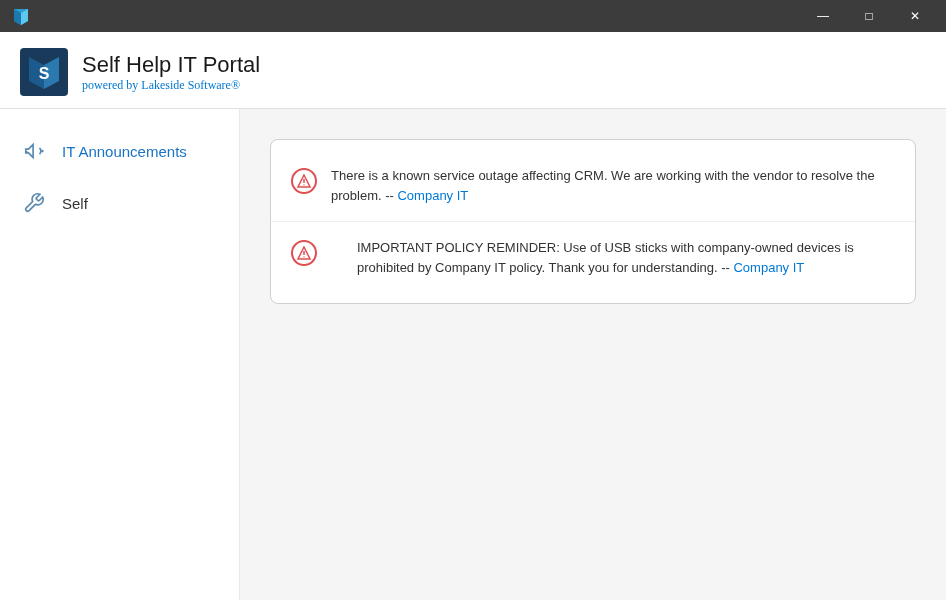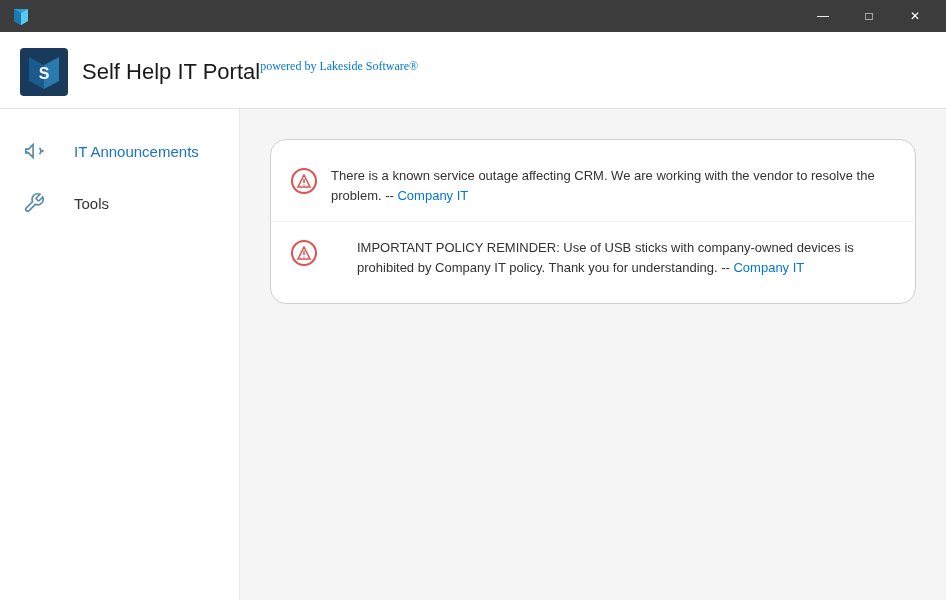--- a/index.html
+++ b/index.html
@@ -73,21 +73,21 @@
       height: 48px;
       background: #1a3a5c;
       border-radius: 4px;
       display: flex;
       align-items: center;
       justify-content: center;
       flex-shrink: 0;
     }
     .header-text {
       display: flex;
-      flex-direction: row;
+      flex-direction: column;
     }
     .header-title {
       font-size: 22px;
       font-weight: 400;
       color: #1a1a1a;
     }
     .header-subtitle {
       font-size: 12px;
       color: #0078d4;
       font-family: Liberation Serif, serif;
@@ -104,21 +104,21 @@
     .sidebar {
       width: 240px;
       background: #ffffff;
       border-right: 1px solid #e8e8e8;
       padding: 16px 0;
       flex-shrink: 0;
     }
     .nav-item {
       display: flex;
       align-items: center;
-      gap: 26px;
+      gap: 14px;
       padding: 12px 20px;
       cursor: pointer;
       color: #333333;
       font-size: 15px;
       font-weight: 500;
     }
     .nav-item.active { color: #1a73c7; }
     .nav-icon {
       width: 28px;
       height: 28px;
@@ -136,21 +136,21 @@
     .main-content {
       flex: 1;
       padding: 30px 30px;
       overflow-y: auto;
       background: #f5f5f5;
     }
 
     .announcements-panel {
       background: #ffffff;
       border: 1px solid #d0d0d0;
-      border-radius: 16px;
+      border-radius: 8px;
       padding: 10px 0;
       max-width: 680px;
     }
 
     .announcement-item {
       display: flex;
       align-items: flex-start;
       gap: 14px;
       padding: 16px 20px;
       border-bottom: 1px solid #eeeeee;
@@ -244,21 +244,21 @@
       </div>
 
 
 
       <div class="nav-item">
         <div class="nav-icon">
           <svg viewBox="0 0 24 24" fill="none" stroke="#5a8ab0" stroke-width="1.8">
             <path d="M14.7 6.3a1 1 0 0 0 0 1.4l1.6 1.6a1 1 0 0 0 1.4 0l3.77-3.77a6 6 0 0 1-7.94 7.94l-6.91 6.91a2.12 2.12 0 0 1-3-3l6.91-6.91a6 6 0 0 1 7.94-7.94l-3.76 3.76z"></path>
           </svg>
         </div>
-        <span>Tools</span>
+        <span>Self</span>
       </div>
 
     </nav>
 
     <div class="main-content">
       <div class="announcements-panel">
 
         <div class="announcement-item">
           <div class="alert-icon">
             <div class="alert-icon-circle">

